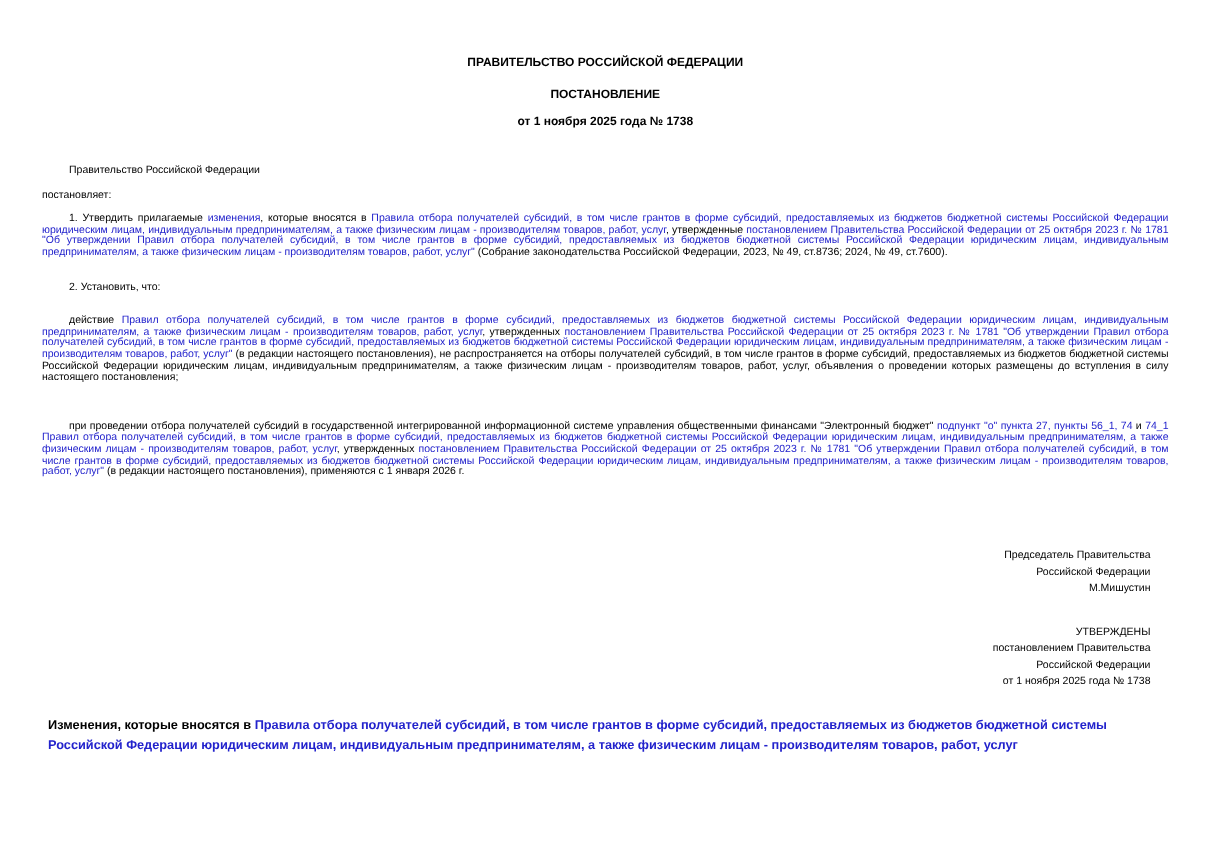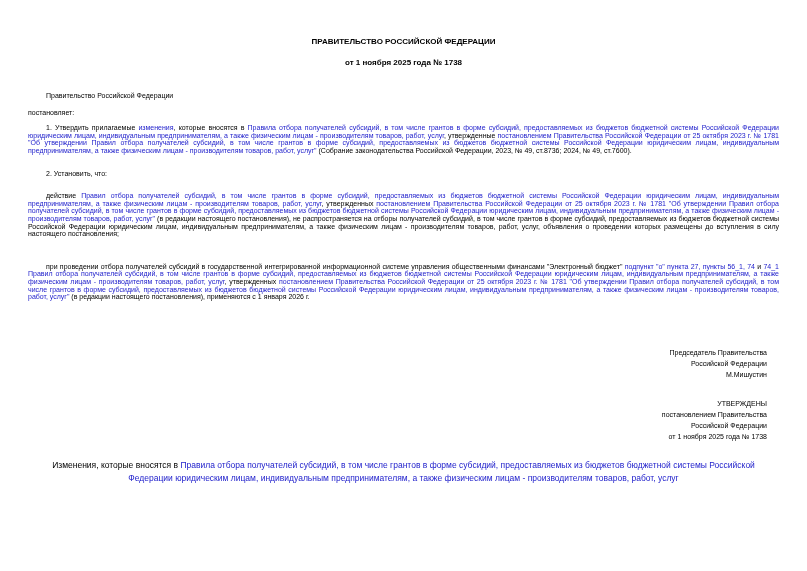--- a/index.html
+++ b/index.html
@@ -22,31 +22,32 @@
   .body-p { font-size:7px; line-height:7.6px; margin:0; }
   .just { text-align:justify; }
   .ind { text-indent:18px; }
   .mb-intro { margin-bottom:9px; }
   .mb-resolve { margin-bottom:8px; }
   .mb-p1 { margin-bottom:15px; }
   .mb-p2 { margin-bottom:15px; }
   .mb-p3 { margin-bottom:25px; }
   .sign-block { margin-top:46px; font-size:7px; line-height:11px; text-align:right; padding-right:12px; }
   .approve-block { margin-top:18px; font-size:7px; line-height:11px; text-align:right; padding-right:12px; }
-  .bottom-title { margin-top:17px; font-size:8.5px; line-height:13px; font-weight:normal; text-align:center; padding:0 4px; }
+  .bottom-title { margin-top:17px; font-size:8.5px; line-height:13px; font-weight:bold; padding:0 4px; }
   a.doc-link { color:#2222cc; text-decoration:none; cursor:pointer; }
   .sign-line, .approve-line { margin:0; }
 </style>
 </head>
 <body>
 
 <div class="page">
   <div class="content">
 
     <p class="hdr hdr-org center bold">ПРАВИТЕЛЬСТВО РОССИЙСКОЙ ФЕДЕРАЦИИ</p>
+    <p class="hdr hdr-type center bold">ПОСТАНОВЛЕНИЕ</p>
     <p class="hdr hdr-date center bold">от 1 ноября 2025 года № 1738</p>
 
 
     <p class="body-p ind mb-intro">Правительство Российской Федерации</p>
     <p class="body-p mb-resolve">постановляет:</p>
 
     <p class="body-p just ind mb-p1"><span>1. Утвердить прилагаемые </span><a class="doc-link" href="#">изменения</a><span>, которые вносятся в </span><a class="doc-link" href="#">Правила отбора получателей субсидий, в том числе грантов в форме субсидий, предоставляемых из бюджетов бюджетной системы Российской Федерации юридическим лицам, индивидуальным предпринимателям, а также физическим лицам - производителям товаров, работ, услуг</a><span>, утвержденные </span><a class="doc-link" href="#">постановлением Правительства Российской Федерации от 25 октября 2023 г. № 1781 "Об утверждении Правил отбора получателей субсидий, в том числе грантов в форме субсидий, предоставляемых из бюджетов бюджетной системы Российской Федерации юридическим лицам, индивидуальным предпринимателям, а также физическим лицам - производителям товаров, работ, услуг"</a><span> (Собрание законодательства Российской Федерации, 2023, № 49, ст.8736; 2024, № 49, ст.7600).</span></p>
     <p class="body-p ind mb-p2"><span>2. Установить, что:</span></p>
     <p class="body-p just ind mb-p3"><span>действие </span><a class="doc-link" href="#">Правил отбора получателей субсидий, в том числе грантов в форме субсидий, предоставляемых из бюджетов бюджетной системы Российской Федерации юридическим лицам, индивидуальным предпринимателям, а также физическим лицам - производителям товаров, работ, услуг</a><span>, утвержденных </span><a class="doc-link" href="#">постановлением Правительства Российской Федерации от 25 октября 2023 г. № 1781 "Об утверждении Правил отбора получателей субсидий, в том числе грантов в форме субсидий, предоставляемых из бюджетов бюджетной системы Российской Федерации юридическим лицам, индивидуальным предпринимателям, а также физическим лицам - производителям товаров, работ, услуг"</a><span> (в редакции настоящего постановления), не распространяется на отборы получателей субсидий, в том числе грантов в форме субсидий, предоставляемых из бюджетов бюджетной системы Российской Федерации юридическим лицам, индивидуальным предпринимателям, а также физическим лицам - производителям товаров, работ, услуг, объявления о проведении которых размещены до вступления в силу настоящего постановления;</span></p>
     <p class="body-p just ind"><span>при проведении отбора получателей субсидий в государственной интегрированной информационной системе управления общественными финансами "Электронный бюджет" </span><a class="doc-link" href="#">подпункт "о" пункта 27, пункты 56_1, 74</a><span> и </span><a class="doc-link" href="#">74_1 Правил отбора получателей субсидий, в том числе грантов в форме субсидий, предоставляемых из бюджетов бюджетной системы Российской Федерации юридическим лицам, индивидуальным предпринимателям, а также физическим лицам - производителям товаров, работ, услуг</a><span>, утвержденных </span><a class="doc-link" href="#">постановлением Правительства Российской Федерации от 25 октября 2023 г. № 1781 "Об утверждении Правил отбора получателей субсидий, в том числе грантов в форме субсидий, предоставляемых из бюджетов бюджетной системы Российской Федерации юридическим лицам, индивидуальным предпринимателям, а также физическим лицам - производителям товаров, работ, услуг"</a><span> (в редакции настоящего постановления), применяются с 1 января 2026 г.</span></p>

